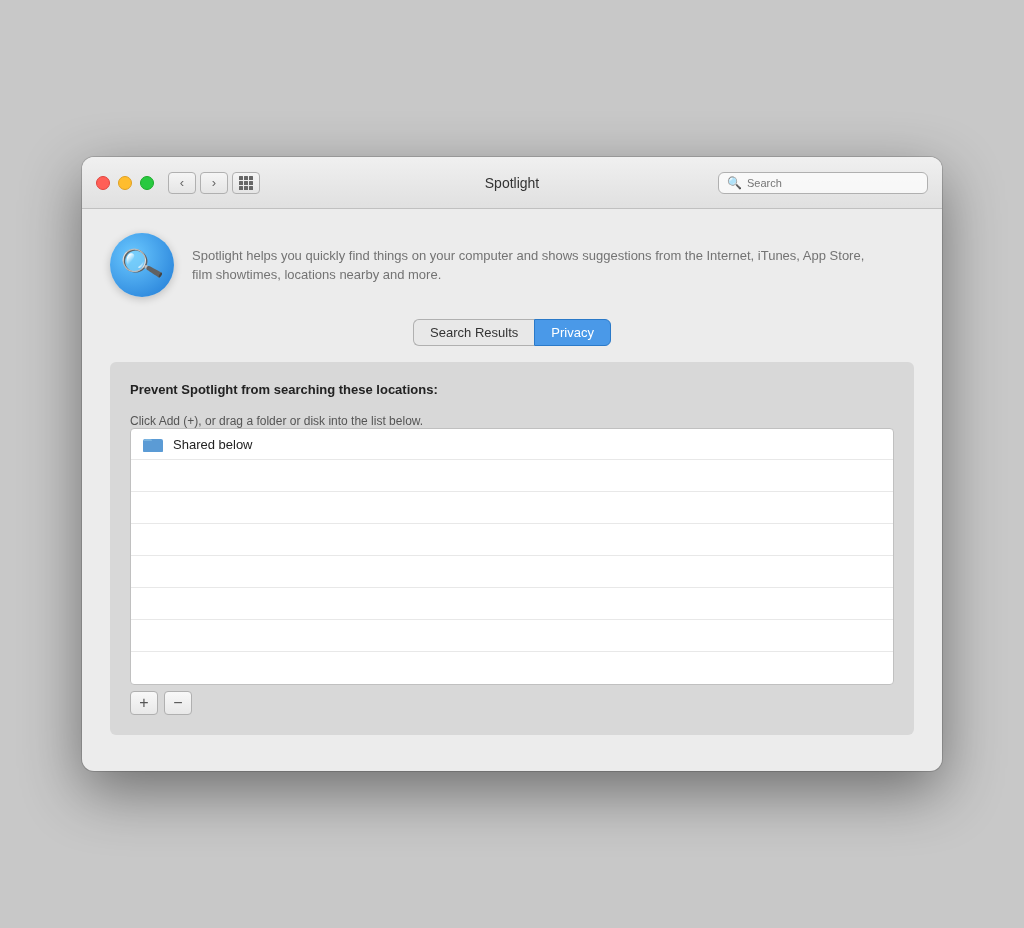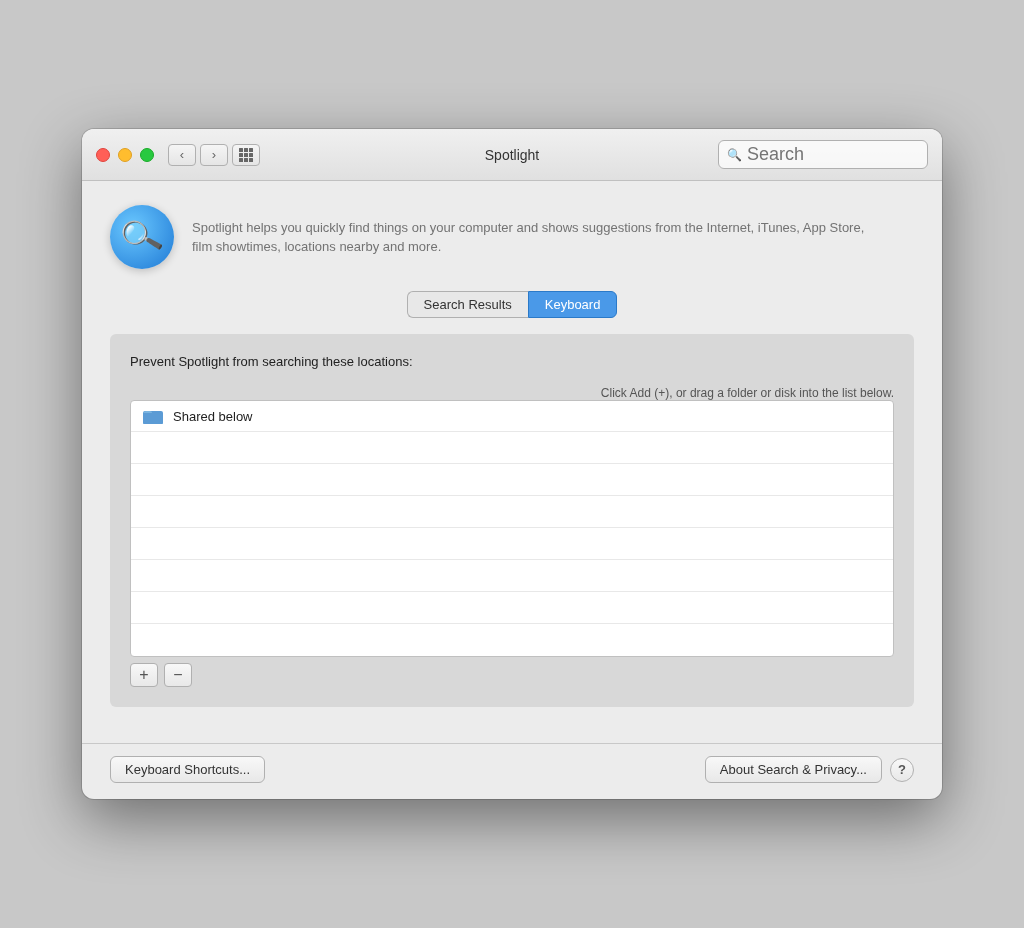--- a/index.html
+++ b/index.html
@@ -104,21 +104,21 @@
       width: 210px;
     }
     .search-icon-small {
       color: #888;
       font-size: 12px;
     }
     .search-input {
       border: none;
       background: transparent;
       outline: none;
-      font-size: 18px;
+      font-size: 11px;
       color: #999;
       width: 100%;
     }
     .content {
       padding: 24px 28px 20px;
     }
     .header-section {
       display: flex;
       align-items: center;
       gap: 18px;
@@ -175,29 +175,28 @@
       cursor: pointer;
     }
     .panel {
       background: #d8d8d8;
       border-radius: 6px;
       padding: 20px;
       margin-bottom: 16px;
     }
     .prevent-title {
       font-size: 13px;
-      font-weight: 400;
+      font-weight: 700;
       color: #222;
       margin-bottom: 17px;
     }
     .prevent-subtitle {
       font-size: 12px;
       color: #555;
       margin-bottom: 0;
-      text-align: right;
     }
     .list-container {
       background: white;
       border: 1px solid #c0c0c0;
       border-radius: 4px;
       overflow: hidden;
     }
     .list-item {
       display: flex;
       align-items: center;
@@ -325,21 +324,21 @@
 
     <div class="header-section">
       <div class="spotlight-icon">
         <span class="spotlight-magnifier">🔍</span>
       </div>
       <div class="header-text">Spotlight helps you quickly find things on your computer and shows suggestions from the Internet, iTunes, App Store, film showtimes, locations nearby and more.</div>
     </div>
 
     <div class="tab-container">
       <div class="tab-search-results">Search Results</div>
-      <div class="tab-privacy">Keyboard</div>
+      <div class="tab-privacy">Privacy</div>
     </div>
 
     <div class="panel">
       <div class="prevent-title">Prevent Spotlight from searching these locations:</div>
       <div class="prevent-subtitle">Click Add (+), or drag a folder or disk into the list below.</div>
 
       <div class="list-container">
 
 
 
@@ -361,22 +360,13 @@
         <div class="list-item-empty"></div>
       </div>
 
       <div class="bottom-buttons">
         <div class="add-remove-btn">+</div>
         <div class="add-remove-btn">−</div>
       </div>
     </div>
   </div>
 
-  <div class="footer">
-    <div class="footer-left">
-      <button class="footer-btn">Keyboard Shortcuts...</button>
-    </div>
-    <div class="footer-right">
-      <button class="footer-btn">About Search &amp; Privacy...</button>
-      <div class="help-btn">?</div>
-    </div>
-  </div>
 </div>
 
 </body></html>

